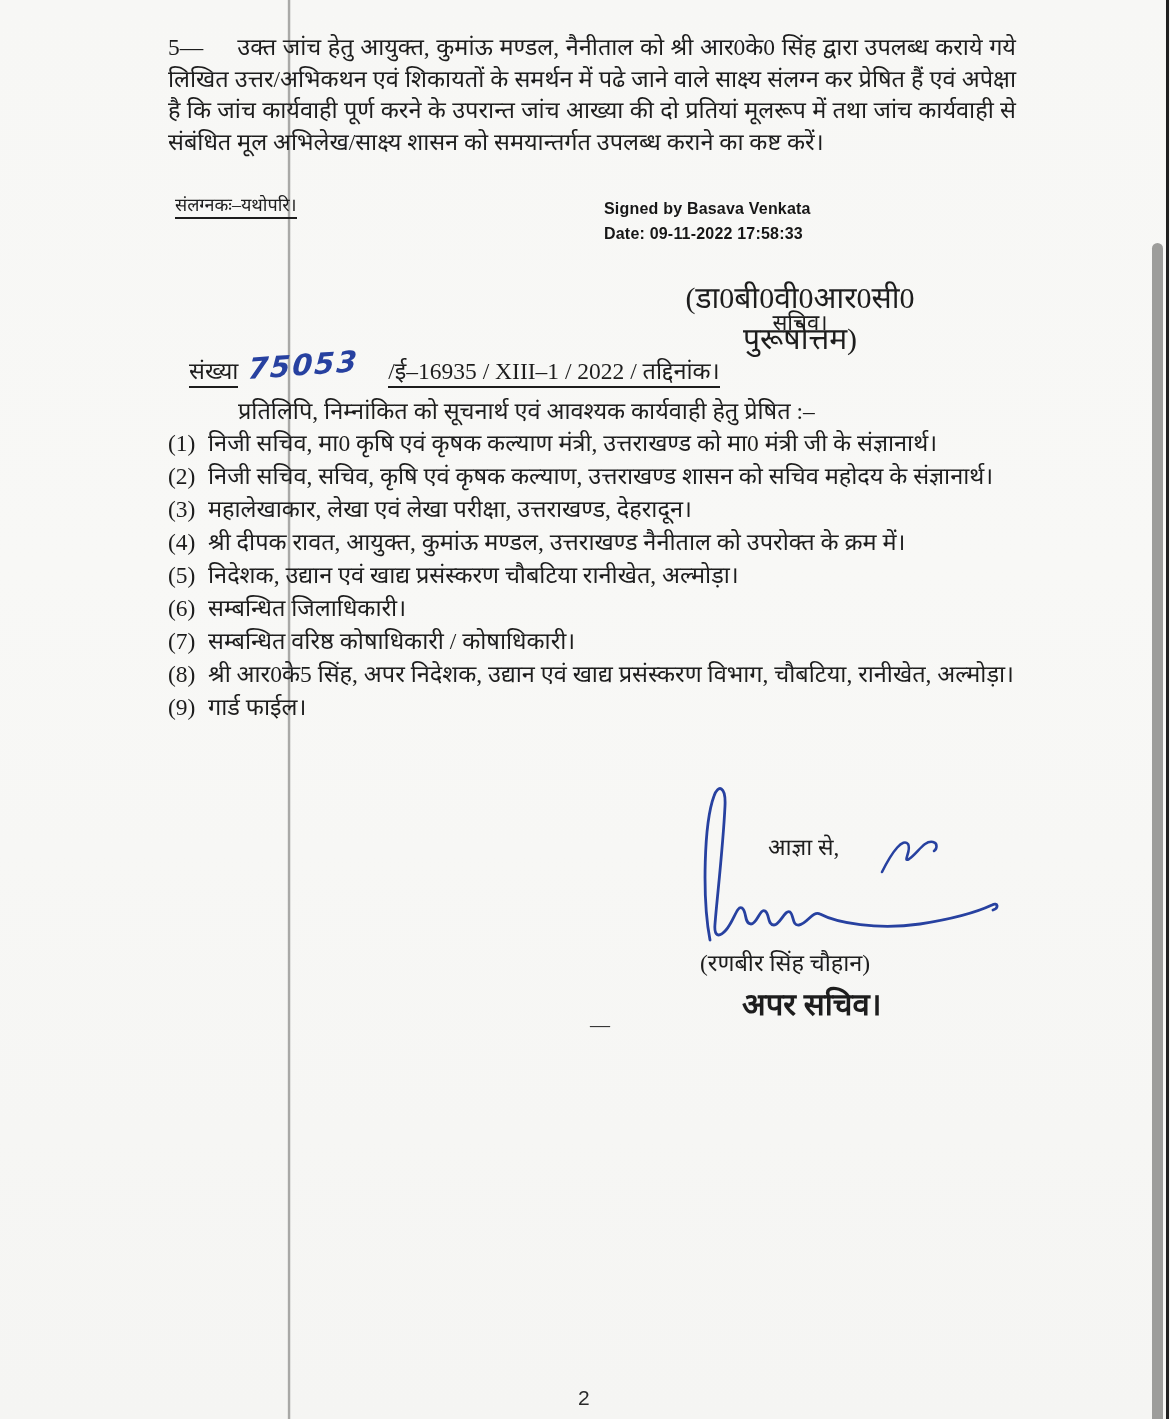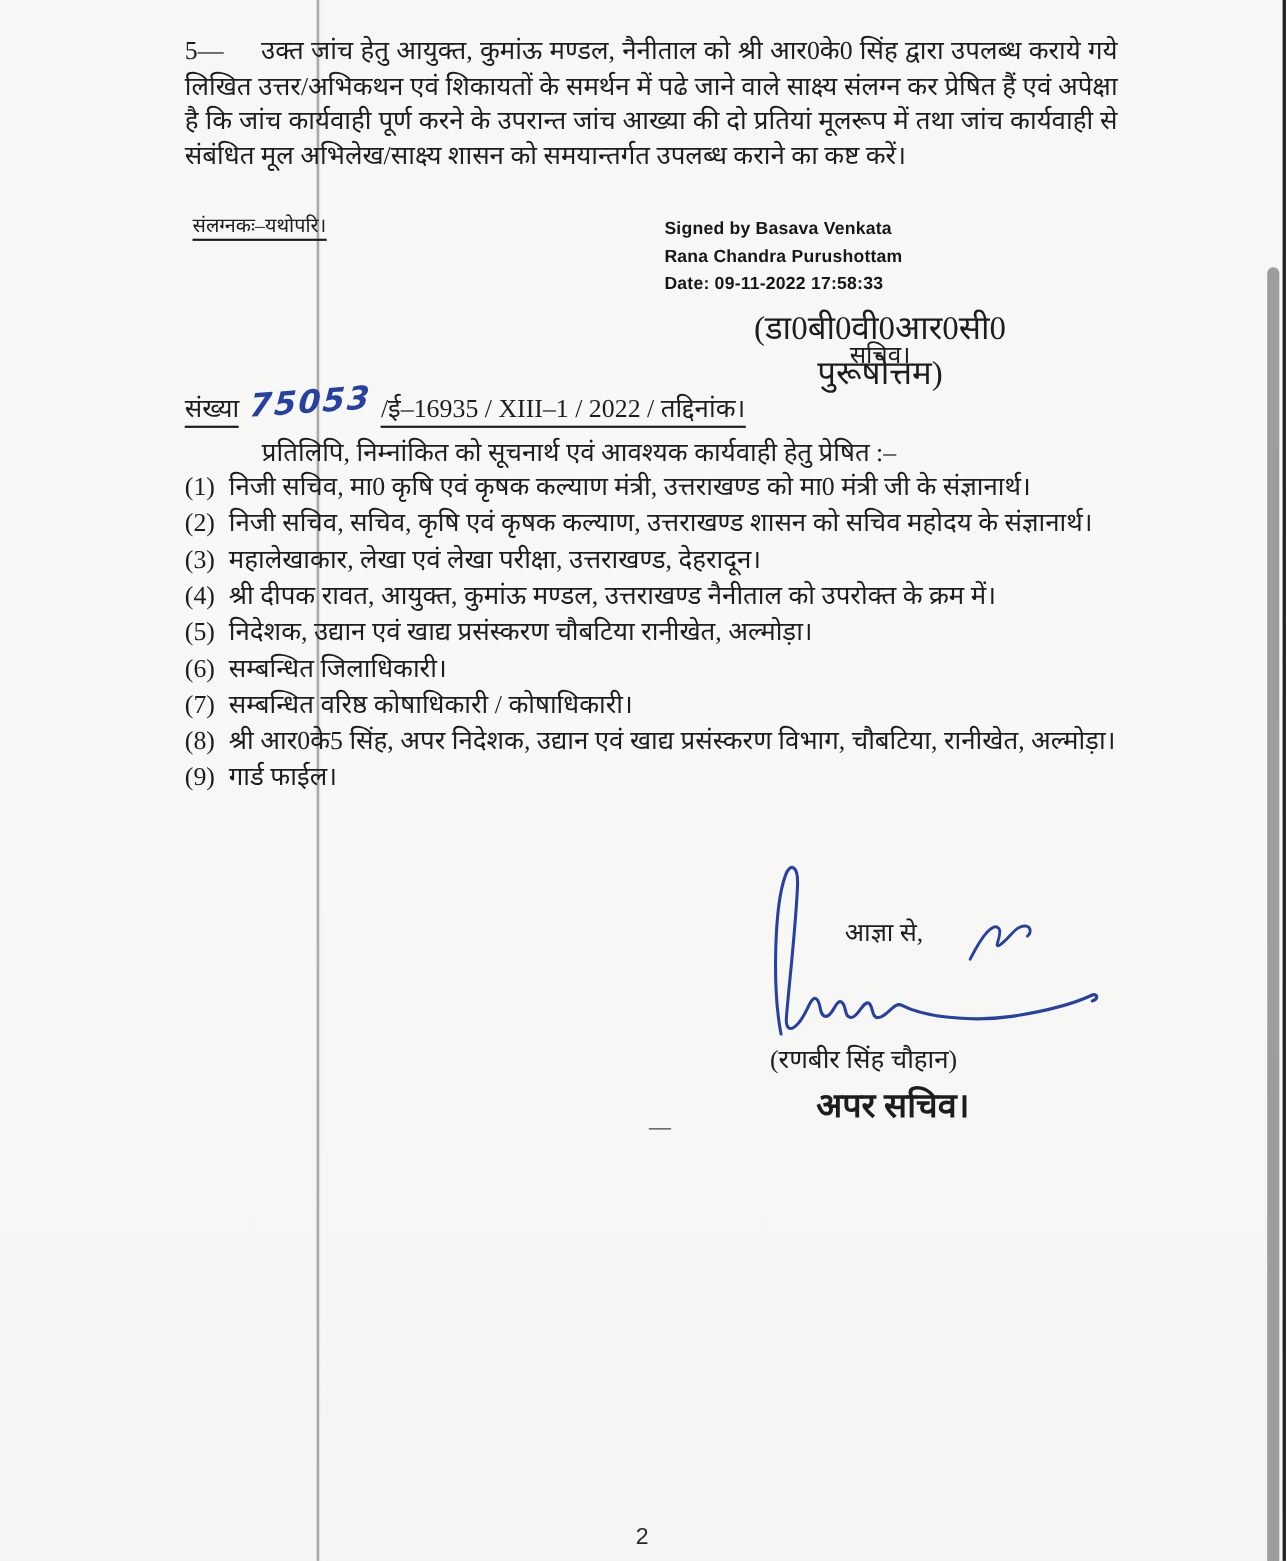--- a/index.html
+++ b/index.html
@@ -59,21 +59,21 @@
   }
   .dsig-desig {
     position: absolute; left: 640px; top: 306px; width: 320px;
     font-size: 22px; text-align: center;
   }
   
   .refline {
     position: absolute; left: 168px; top: 352px; width: 700px;
     font-size: 23.5px; white-space: nowrap;
   }
-  .refline .u { border-bottom: 2px solid #1d1d1d; padding-bottom: 2px; }
+  .refline .u { border-bottom: 2px solid #1d1d1d; padding-bottom: 2px; margin-left: 21px; }
   .refline .hand {
     display: inline-block;
     font-family: "DejaVu Sans", sans-serif;
     font-style: italic; font-weight: bold;
     font-size: 29px; color: #2741a0;
     transform: rotate(-4deg) skewX(-8deg);
     margin: 0 8px 0 10px; position: relative; top: -4px;
     letter-spacing: 2px;
   }
   .copyline {
@@ -111,21 +111,20 @@
   <div class="fold-line"></div>
   <div class="right-border"></div>
   <div class="scrollbar-thumb"></div>
 
   <div class="para5"><span class="para-num">5—</span><span>उक्त जांच हेतु आयुक्त, कुमांऊ मण्डल, नैनीताल को श्री आर0के0 सिंह द्वारा उपलब्ध कराये गये लिखित उत्तर/अभिकथन एवं शिकायतों के समर्थन में पढे जाने वाले साक्ष्य संलग्न कर प्रेषित हैं एवं अपेक्षा है कि जांच कार्यवाही पूर्ण करने के उपरान्त जांच आख्या की दो प्रतियां मूलरूप में तथा जांच कार्यवाही से संबंधित मूल अभिलेख/साक्ष्य शासन को समयान्तर्गत उपलब्ध कराने का कष्ट करें।</span></div>
 
   <div class="enclosure">संलग्नकः–यथोपरि।</div>
 
   <div class="dsig">
     <div>Signed by Basava Venkata</div>
-    <div>Rana Chandra Purushottam</div>
     <div>Date: 09-11-2022 17:58:33</div>
   </div>
   <div class="dsig-name-hi">(डा0बी0वी0आर0सी0 पुरूषोत्तम)</div>
   <div class="dsig-desig">सचिव।</div>
 
   <div class="refline"><span class="u">संख्या</span><span class="hand">75053</span><span class="u">/ई–16935 / XIII–1 / 2022 / तद्दिनांक।</span></div>
 
   <div class="copyline">प्रतिलिपि, निम्नांकित को सूचनार्थ एवं आवश्यक कार्यवाही हेतु प्रेषित :–</div>
 
   <div class="recipients">

